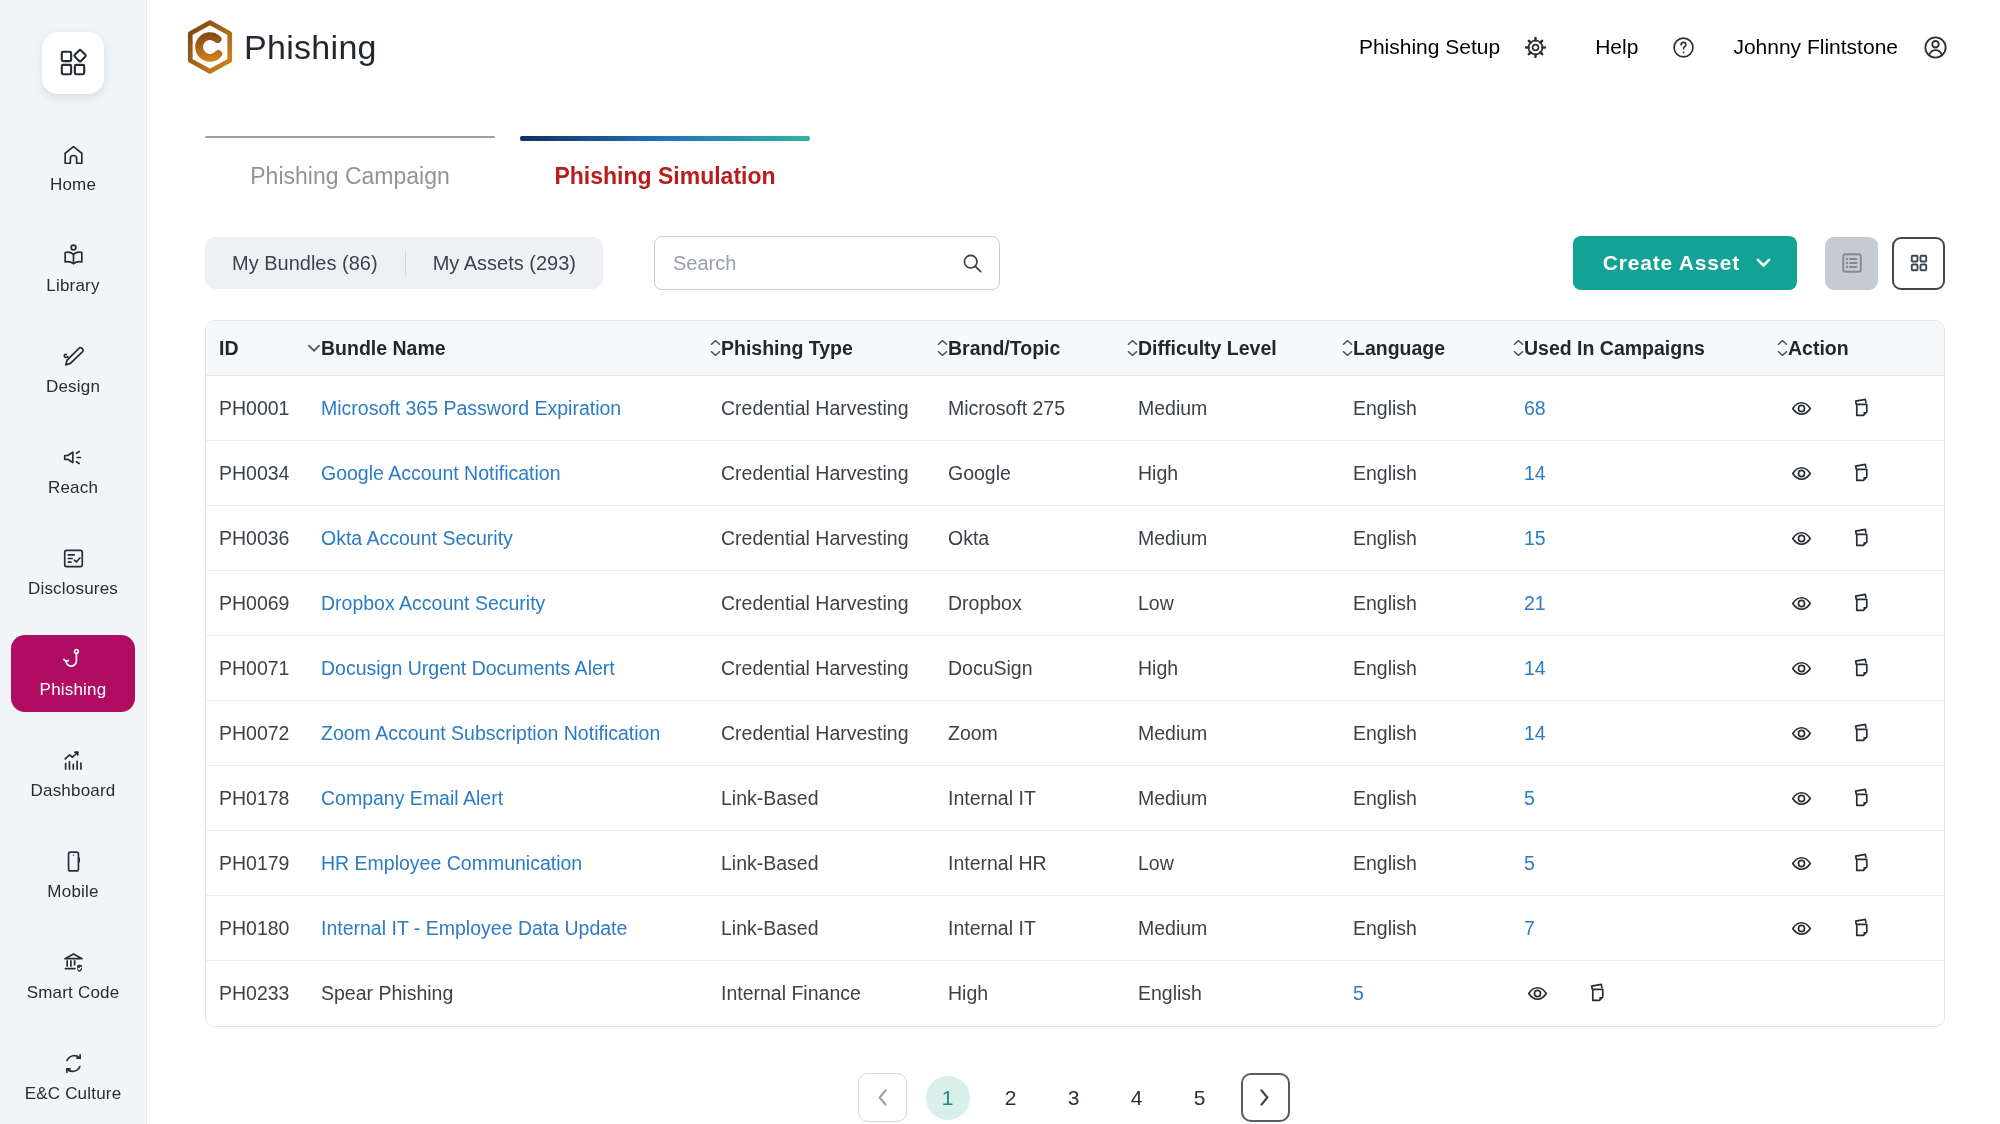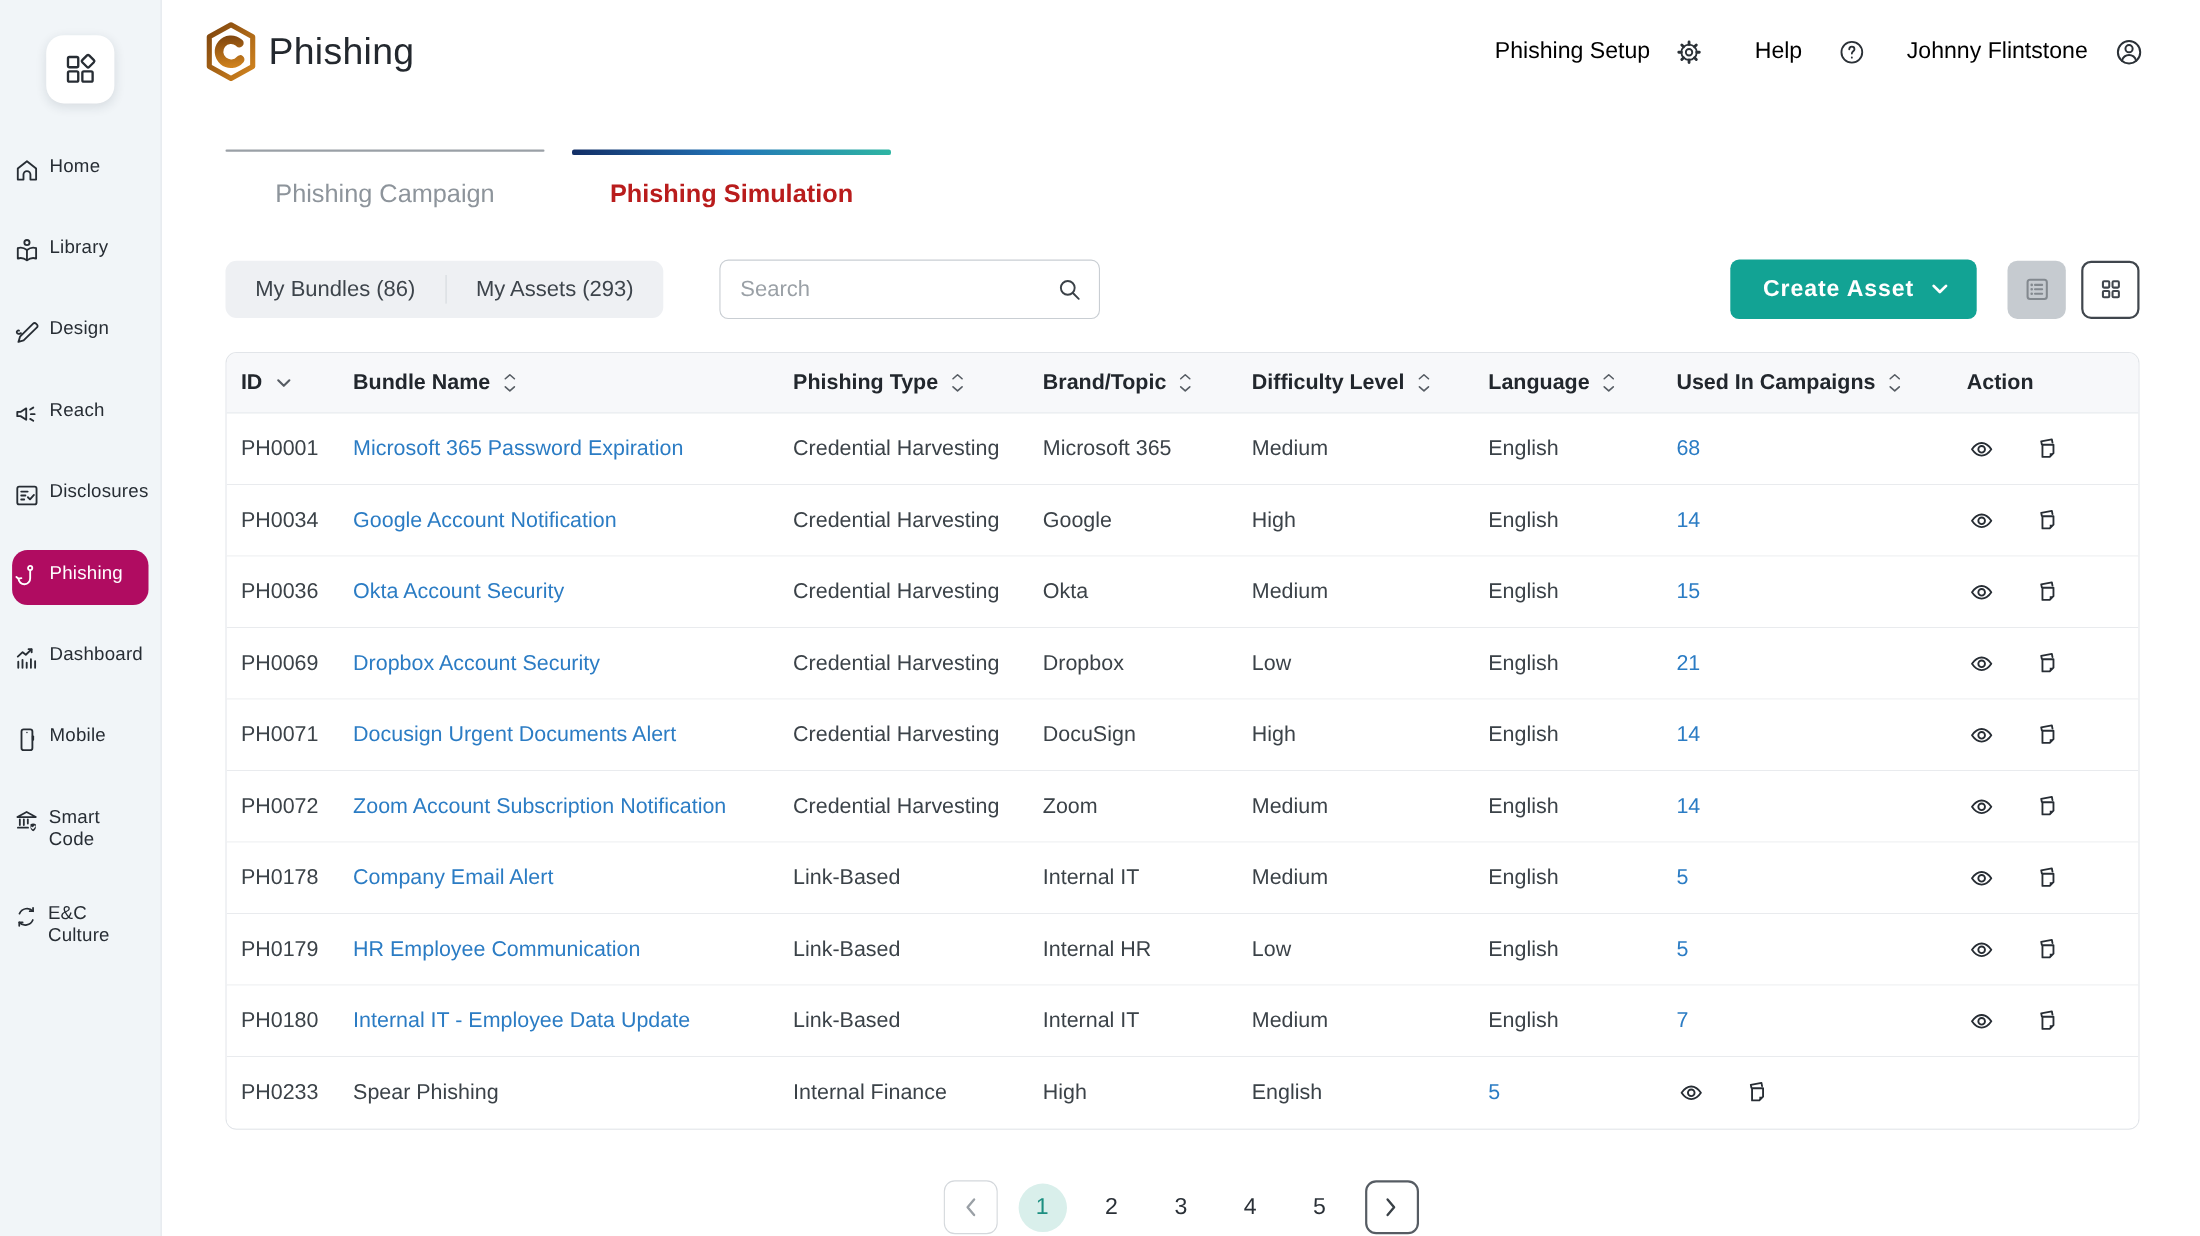--- a/index.html
+++ b/index.html
@@ -12,21 +12,21 @@
   .app { display:flex; width:2000px; height:1124px; }
 
   
   .sidebar { width:147px; flex-shrink:0; background:#f1f5f8; border-right:1px solid #e3e7eb;
              display:flex; flex-direction:column; align-items:center; }
   .logo-card { width:62px; height:62px; margin-top:32px; background:#fff; border-radius:16px;
                box-shadow:0 3px 10px rgba(25,40,60,.12); display:flex; align-items:center; justify-content:center;
                cursor:pointer; }
   .logo-card svg { width:32px; height:32px; stroke:#272d34; fill:none; stroke-width:1.6; }
   .side-nav { display:flex; flex-direction:column; align-items:center; width:100%; margin-top:12px; }
-  .side-item { display:flex; flex-direction:row; gap:7px;
+  .side-item { display:flex; flex-direction:column; align-items:center; gap:7px;
                margin-top:24px; width:124px; padding:11px 0 12px; border-radius:14px; cursor:pointer; }
   .side-item .sicon { width:27px; height:27px; stroke:#272d34; fill:none; stroke-width:1.5; color:#272d34; }
   .side-item .slabel { font-size:17px; color:#272d34; letter-spacing:.2px; }
   .side-item.active { background:#b00c61; }
   .side-item.active .sicon { stroke:#ffffff; color:#ffffff; }
   .side-item.active .slabel { color:#ffffff; }
 
   
   .main { flex:1; display:flex; flex-direction:column; }
 
@@ -74,21 +74,21 @@
   .vbtn.list { background:#c6cbd0; margin-left:28px; }
   .vbtn.list svg { stroke:#83898f; }
   .vbtn.grid { border:2px solid #40464d; margin-left:14px; }
   .vbtn.grid svg { stroke:#40464d; }
 
   
   .table { margin:30px 55px 0 58px; border:1px solid #e2e5e9; border-radius:10px; overflow:hidden;
            --cols:102px 400px 227px 190px 215px 171px 264px 1fr; }
   .thead { display:grid; grid-template-columns:var(--cols); background:#f7f8fa; height:55px;
            align-items:center; padding-left:13px; border-bottom:1px solid #e2e5e9; }
-  .th { display:flex; align-items:center; gap:12px; font-size:19.5px; font-weight:700; color:#22272d; }
+  .th { display:flex; align-items:center; gap:12px; font-size:19.5px; font-weight:700; color:#22272d;justify-content:space-between; }
   .id-chev { width:14px; height:9px; stroke:#565c63; fill:none; stroke-width:1.7; cursor:pointer; }
   .sorters { display:flex; flex-direction:column; gap:4px; cursor:pointer; }
   .sorters .caret { width:11px; height:7px; stroke:#565c63; fill:none; stroke-width:1.6; display:block; }
   .tr { display:grid; grid-template-columns:var(--cols); height:65px; align-items:center;
         padding-left:13px; border-bottom:1px solid #e9ebee; background:#fff; }
   .tr:last-child { border-bottom:none; }
   .td { font-size:19.5px; color:#3b4248; padding-right:10px; white-space:nowrap; overflow:hidden; }
   .td .link { color:#2b7cc4; cursor:pointer; }
   .action-cell { display:flex; align-items:center; gap:33px; }
   .aicon { width:27px; height:27px; stroke:#272d34; fill:none; stroke-width:1.5; color:#272d34; cursor:pointer; }
@@ -450,21 +450,21 @@
     </div>
           <div class="th">
       <span>Action</span>
     </div>
         </div>
       <div class="tbody" id="tbody">
           <div class="tr">
     <div class="td">PH0001</div>
     <div class="td"><span class="link">Microsoft 365 Password Expiration</span></div>
     <div class="td">Credential Harvesting</div>
-    <div class="td">Microsoft 365</div>
+    <div class="td">Microsoft 275</div>
     <div class="td">Medium</div>
     <div class="td">English</div>
     <div class="td"><span class="link">68</span></div>
     <div class="td action-cell">
       <svg class="aicon">
                 <use href="#icon-eye"></use>
               </svg>
       <svg class="aicon">
                 <use href="#icon-copy"></use>
               </svg>

